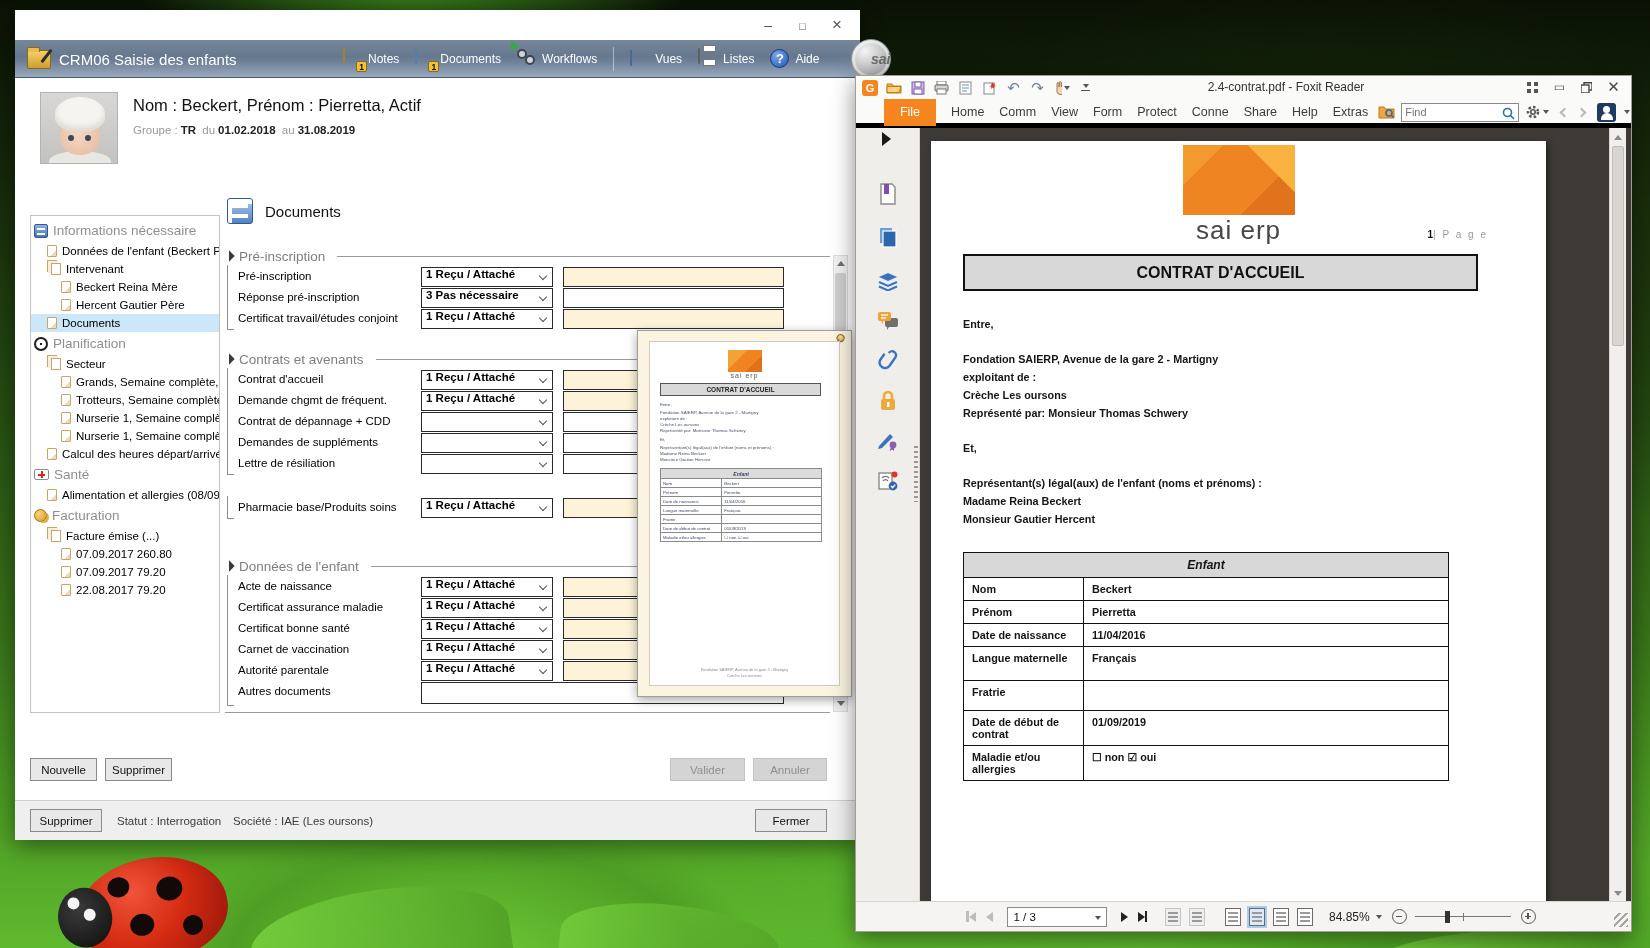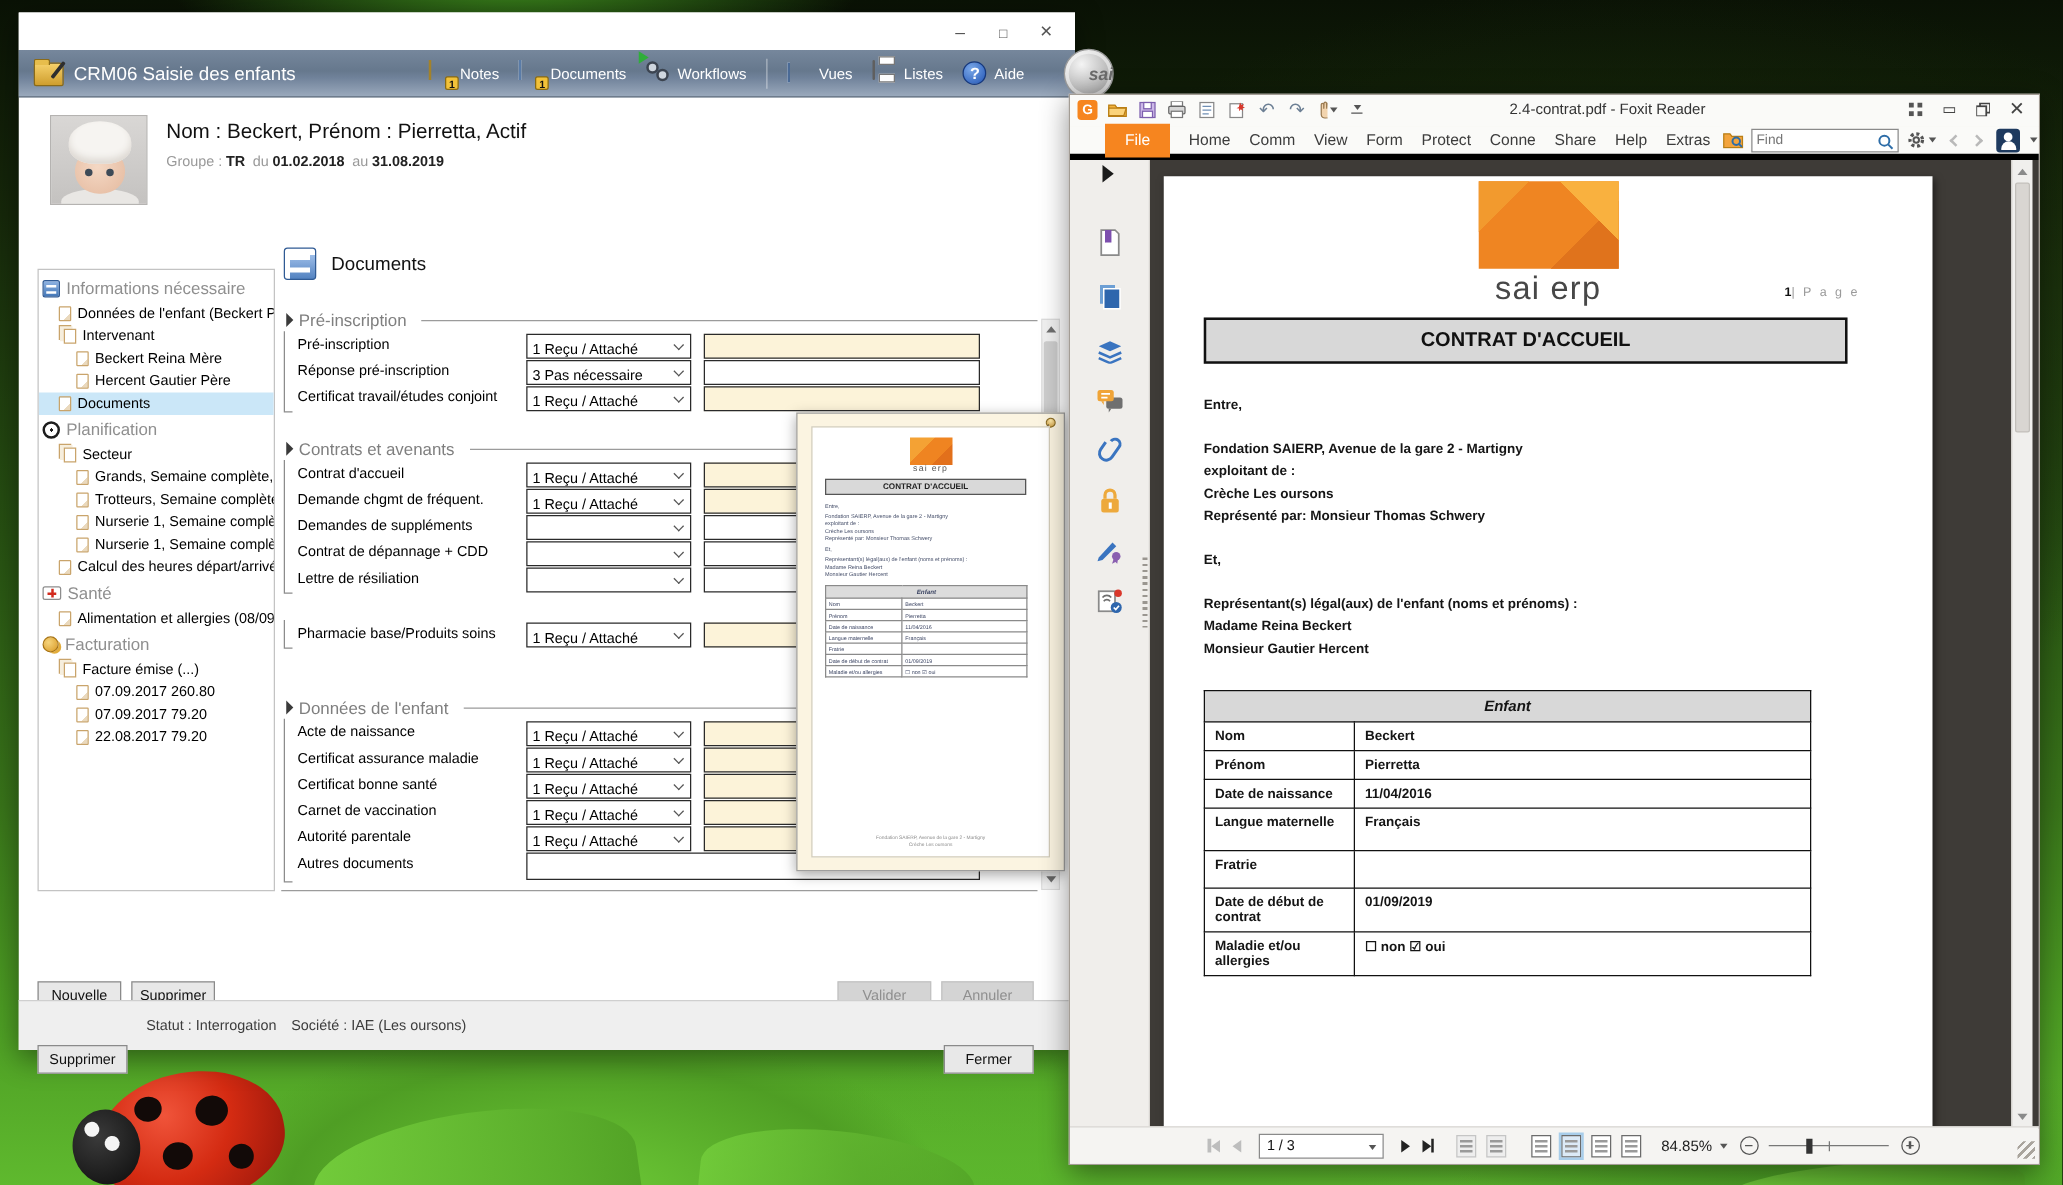--- a/index.html
+++ b/index.html
@@ -84,34 +84,34 @@
   .cab-icon { width:26px; height:26px; border:1px solid #2f5a94; border-radius:3px; background-image:linear-gradient(#fff,#fff),linear-gradient(#fff,#fff),linear-gradient(180deg,#9dbde8,#3f73b6); background-size:16px 4px,16px 4px,100% 100%; background-position:4px 5px,4px 15px; background-repeat:no-repeat; }
   .form-title { font-size:15px; color:#111; }
   .fsection { position:absolute; left:210px; width:605px; }
   .sec-head { display:flex; align-items:center; gap:6px; color:#7f7f7f; font-size:13.5px; height:17px; }
   .sec-tri { width:0; height:0; border-left:8px solid transparent; border-bottom:8px solid #3a3a3a; transform:rotate(-45deg); margin-top:-2px; }
   .sec-line { flex:1; height:1px; background:#9b9b9b; margin-left:6px; }
   .sec-rows { position:relative; margin-left:2px; border-left:1px solid #8c8c8c; padding-top:2px; }
   .sec-rows:after { content:""; position:absolute; left:0; bottom:0; width:6px; height:1px; background:#8c8c8c; }
   .frow { position:relative; height:21px; }
   .flabel { position:absolute; left:10px; top:3px; font-size:11.5px; color:#000; white-space:nowrap; }
-  .fselect { position:absolute; left:193px; top:0; width:132px; height:20px; border:1px solid #2a2a2a; background:#fff; font-size:11.5px; color:#000; display:flex; align-items:flex-end; padding:0 4px; }
+  .fselect { position:absolute; left:193px; top:0; width:132px; height:20px; border:1px solid #2a2a2a; background:#fff; font-size:11.5px; color:#000; display:flex; align-items:flex-start; padding:0 4px;font-weight:bold; }
   .fselect .chev { position:absolute; right:6px; top:5px; width:6px; height:6px; border-right:1.6px solid #555; border-bottom:1.6px solid #555; transform:rotate(45deg); }
   .ffield { position:absolute; left:335px; top:0; width:221px; height:20px; border:1px solid #2a2a2a; background:#fff; }
   .ffield[data-filled="true"] { background:#fcf3d9; }
   .ffield.wide { left:193px; width:363px; height:22px; }
   .form-endline { position:absolute; left:210px; top:702px; width:605px; height:1px; background:#9b9b9b; }
   
   .vscroll { position:absolute; background:#f0f0f0; border:1px solid #dcdcdc; }
   .vs-arrow { position:absolute; left:0; width:100%; height:15px; display:flex; align-items:center; justify-content:center; background:#f0f0f0; }
   .tri-up { width:0;height:0;border-left:4px solid transparent;border-right:4px solid transparent;border-bottom:5px solid #6f6f6f; }
   .tri-down { width:0;height:0;border-left:4px solid transparent;border-right:4px solid transparent;border-top:5px solid #6f6f6f; }
   .vs-thumb { position:absolute; left:1px; width:11px; background:#cdcdcd; border-radius:2px; }
   
-  .btn { position:absolute; height:23px; background:#e8e8e8; border:1px solid #8a8a8a; font-size:11.5px; color:#111; display:flex; align-items:center; justify-content:center; cursor:default;margin-top:27px; }
+  .btn { position:absolute; height:23px; background:#e8e8e8; border:1px solid #8a8a8a; font-size:11.5px; color:#111; display:flex; align-items:center; justify-content:center; cursor:default; }
   .btn.disabled { background:#d4d4d4; border:1px solid #c2c2c2; color:#8f8f8f; }
   .crm-statusbar { position:absolute; left:0; top:790px; width:100%; height:40px; background:#efefef; border-top:1px solid #cfcfcf; }
   .status-text { position:absolute; top:14px; font-size:11.5px; color:#3c3c3c;text-align:center; }
   
   #popup { position:absolute; left:637px; top:330px; width:215px; height:367px; background:#fbf4e1; border:1px solid #9e9e9e; box-shadow:0 3px 10px rgba(0,0,0,.35); z-index:2; }
   .pin-icon { position:absolute; right:7px; top:2px; width:11px; height:11px; transform:rotate(35deg); }
   .pin-icon:before { content:""; position:absolute; left:3px; top:0; width:6px; height:6px; border-radius:50%; background:radial-gradient(circle at 35% 30%,#ffe9a8,#c8963a); border:1px solid #8a6a20; }
   .pin-icon:after { content:""; position:absolute; left:5.5px; top:6px; width:1.5px; height:6px; background:#7a6a40; }
   .mini-page { position:absolute; left:11px; top:10px; right:11px; bottom:10px; background:#fff; border:1px solid #d2cbb8; overflow:hidden; }
   .mini-inner { padding:6px 10px 0; filter:blur(.3px); }
@@ -417,29 +417,29 @@
         </div>
         <div class="frow">
           <span class="flabel">Demande chgmt de fréquent.</span>
           <span class="fselect">
               <span>1 Reçu / Attaché</span>
               <i class="chev"></i>
             </span>
           <span class="ffield" data-filled="true"></span>
         </div>
         <div class="frow">
+          <span class="flabel">Contrat de dépannage + CDD</span>
+          <span class="fselect">
+              <span></span>
+              <i class="chev"></i>
+            </span>
+          <span class="ffield" data-filled="false"></span>
+        </div>
+        <div class="frow">
           <span class="flabel">Demandes de suppléments</span>
-          <span class="fselect">
-              <span></span>
-              <i class="chev"></i>
-            </span>
-          <span class="ffield" data-filled="false"></span>
-        </div>
-        <div class="frow">
-          <span class="flabel">Contrat de dépannage + CDD</span>
           <span class="fselect">
               <span></span>
               <i class="chev"></i>
             </span>
           <span class="ffield" data-filled="false"></span>
         </div>
         <div class="frow">
           <span class="flabel">Lettre de résiliation</span>
           <span class="fselect">
               <span></span>

